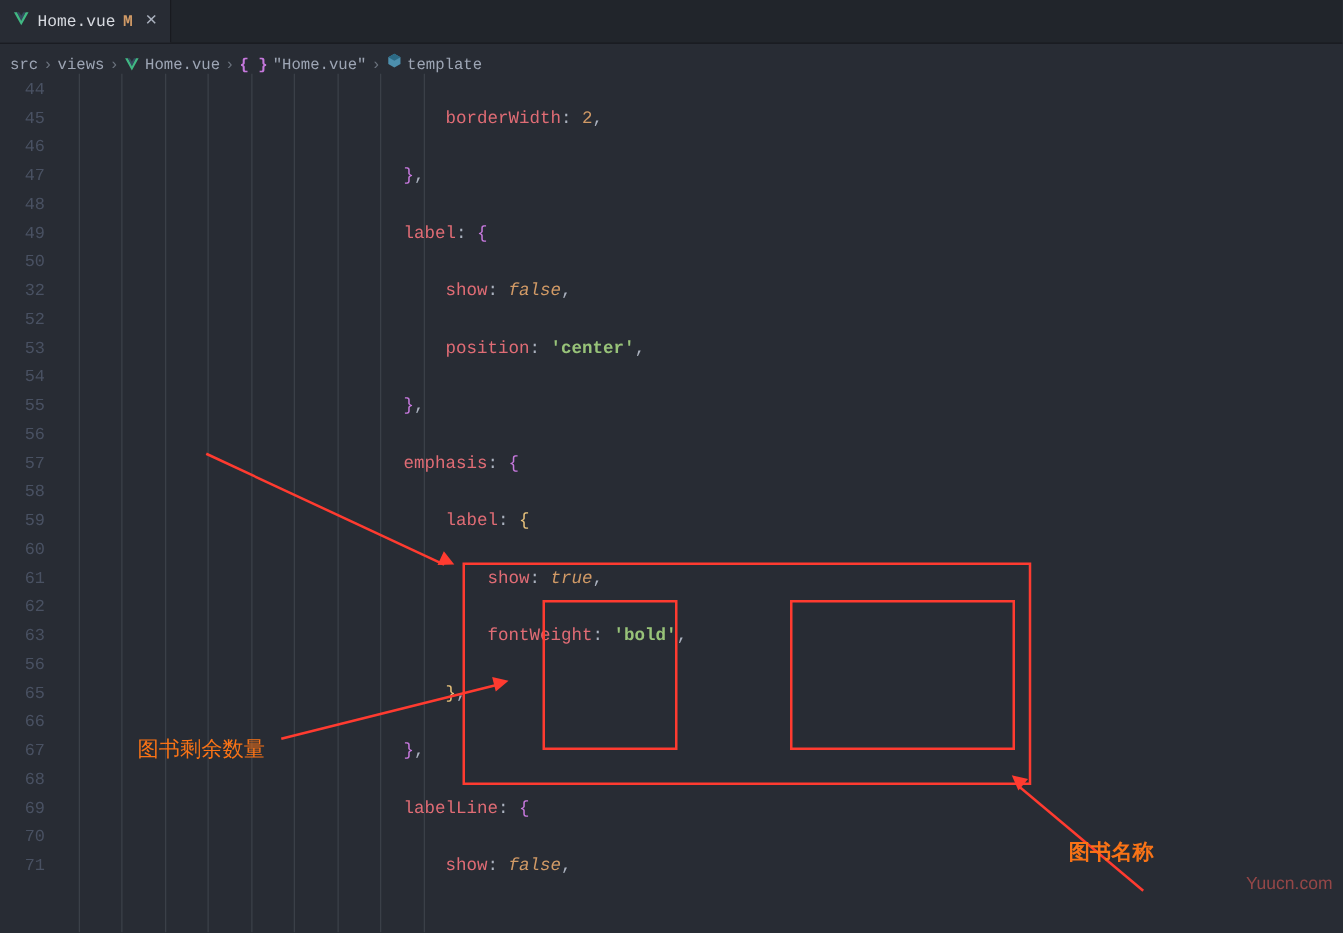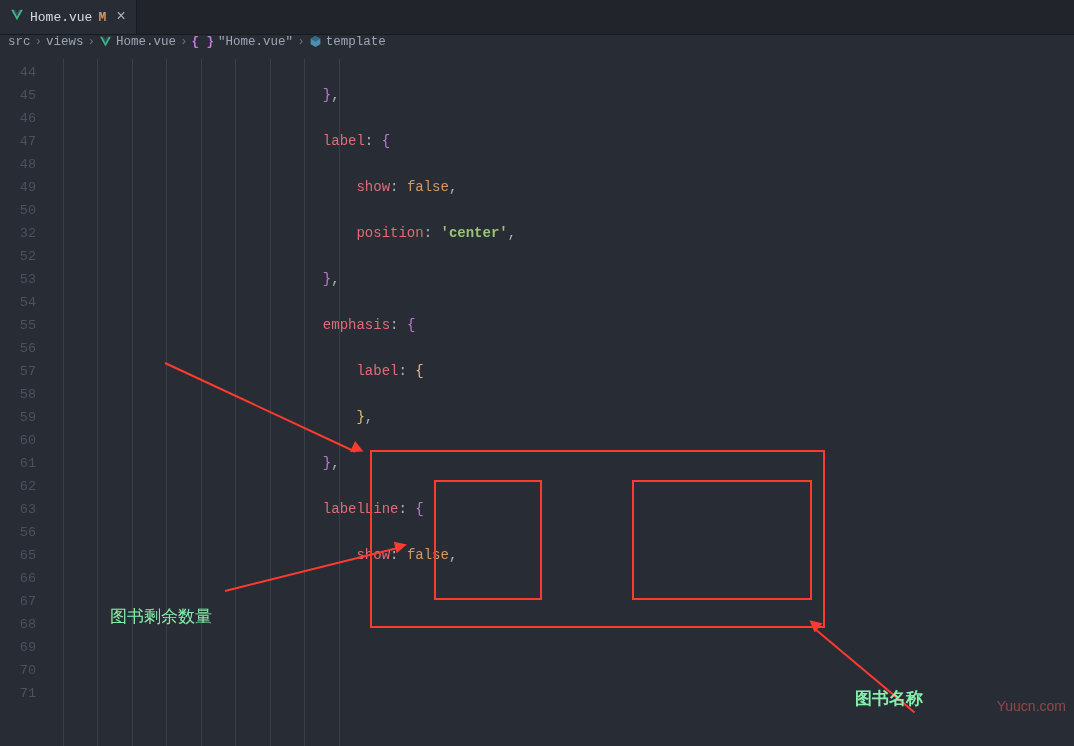--- a/index.html
+++ b/index.html
@@ -30,21 +30,21 @@
   font-size: 13px;
   border-right: 1px solid #181a1f;
   cursor: pointer;
 }
 .tab .vue-icon svg { width: 14px; height: 14px; }
 .tab .mod { color: #d19a66; font-weight: bold; }
 .tab .close { color: #abb2bf; font-size: 16px; line-height: 1; margin-left: 4px; }
 .breadcrumb {
   height: 24px;
   display: flex;
-  align-items: flex-start;
+  align-items: flex-end;
   gap: 4px;
   padding: 0 12px 0 8px;
   font-size: 12.5px;
   color: #9da5b4;
 }
 .breadcrumb .sep { color: #6b727d; }
 .breadcrumb .vue-icon svg { width: 13px; height: 13px; vertical-align: middle; }
 .braces-icon { color: #c678dd; font-weight: bold; }
 .cube-icon { color: #519aba; }
 .editor {
@@ -79,21 +79,21 @@
 .indent-guides .g {
   position: absolute;
   top: 0;
   width: 1px;
   height: 100%;
   background: #3b4048;
 }
 .tok-prop { color: #e06c75; }
 .tok-punct { color: #abb2bf; }
 .tok-num { color: #d19a66; }
-.tok-bool { color: #d19a66; }
+.tok-bool { color: #d19a66; font-style: italic; }
 .tok-str { color: #98c379; font-weight: bold; }
 .tok-brace { color: #c678dd; }
 .tok-bracket-y { color: #e5c07b; }
 
 .annot-box {
   position: absolute;
   border: 2px solid #ff3b30;
   pointer-events: none;
 }
 .box-outer { left: 370px; top: 450px; width: 455px; height: 178px; }
@@ -108,25 +108,24 @@
   pointer-events: none;
 }
 .arrow-head {
   position: absolute;
   width: 0; height: 0;
   border-style: solid;
   pointer-events: none;
 }
 .annot-label {
   position: absolute;
-  color: #86efac;
+  color: #f97316;
   font-size: 17px;
   font-family: "Microsoft YaHei", sans-serif;
   pointer-events: none;
-  margin-top: 17px;
 }
 .watermark {
   position: absolute;
   right: 8px;
   bottom: 32px;
   color: #a14a4a;
   font-size: 14px;
   font-family: Arial, sans-serif;
   opacity: 0.9;
 }
@@ -211,27 +210,30 @@
       <div>65</div>
       <div>66</div>
       <div>67</div>
       <div>68</div>
       <div>69</div>
       <div>70</div>
       <div>71</div>
     </div>
 
   <div class="code">
+<div>                                    <span class="tok-prop">borderWidth</span><span class="tok-punct">: </span><span class="tok-num">2</span><span class="tok-punct">,</span></div>
 <div>                                <span class="tok-brace">}</span><span class="tok-punct">,</span></div>
 <div>                                <span class="tok-prop">label</span><span class="tok-punct">: </span><span class="tok-brace">{</span></div>
 <div>                                    <span class="tok-prop">show</span><span class="tok-punct">: </span><span class="tok-bool">false</span><span class="tok-punct">,</span></div>
 <div>                                    <span class="tok-prop">position</span><span class="tok-punct">: </span><span class="tok-str">'center'</span><span class="tok-punct">,</span></div>
 <div>                                <span class="tok-brace">}</span><span class="tok-punct">,</span></div>
 <div>                                <span class="tok-prop">emphasis</span><span class="tok-punct">: </span><span class="tok-brace">{</span></div>
 <div>                                    <span class="tok-prop">label</span><span class="tok-punct">: </span><span class="tok-bracket-y">{</span></div>
+<div>                                        <span class="tok-prop">show</span><span class="tok-punct">: </span><span class="tok-bool">true</span><span class="tok-punct">,</span></div>
+<div>                                        <span class="tok-prop">fontWeight</span><span class="tok-punct">: </span><span class="tok-str">'bold'</span><span class="tok-punct">,</span></div>
 <div>                                    <span class="tok-bracket-y">}</span><span class="tok-punct">,</span></div>
 <div>                                <span class="tok-brace">}</span><span class="tok-punct">,</span></div>
 <div>                                <span class="tok-prop">labelLine</span><span class="tok-punct">: </span><span class="tok-brace">{</span></div>
 <div>                                    <span class="tok-prop">show</span><span class="tok-punct">: </span><span class="tok-bool">false</span><span class="tok-punct">,</span></div>
 
 
 
 
 
 

